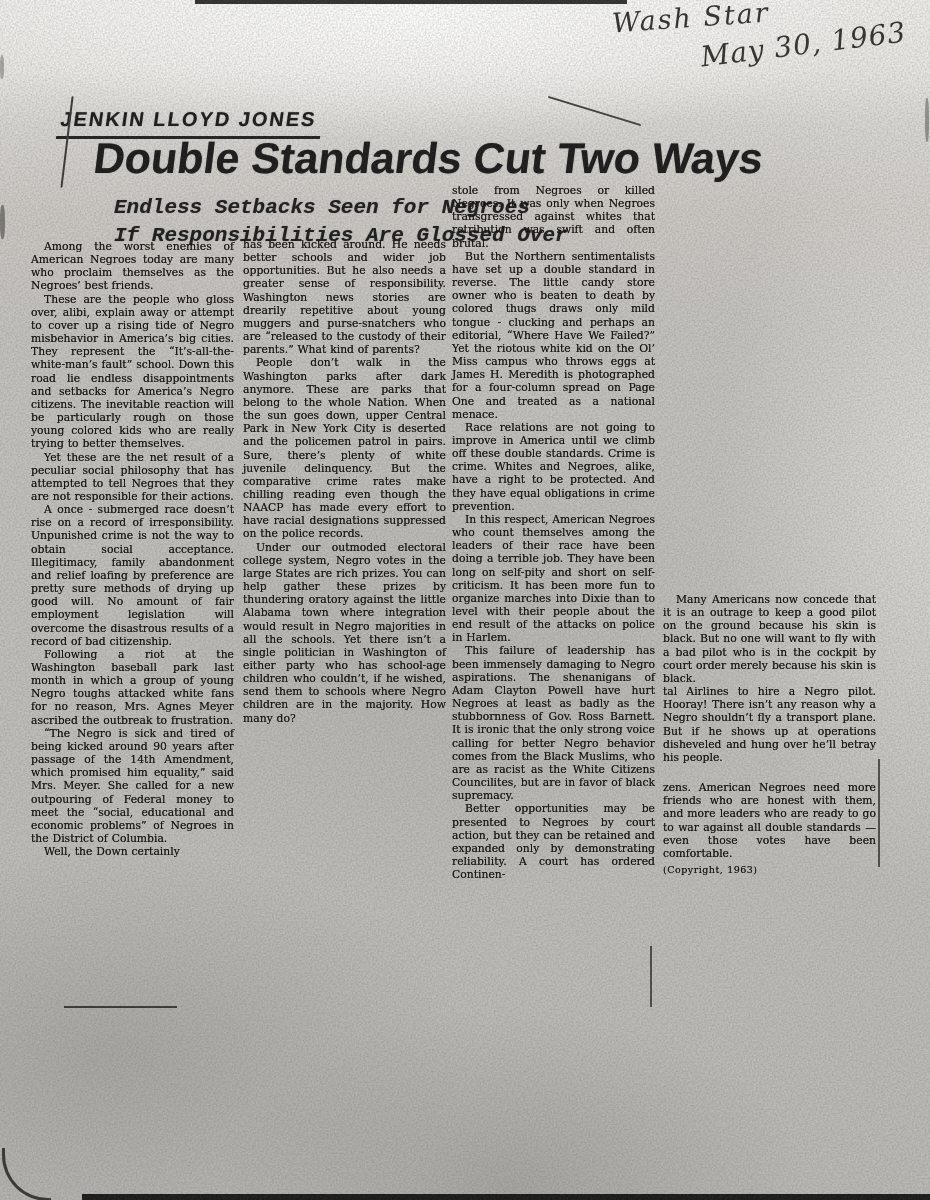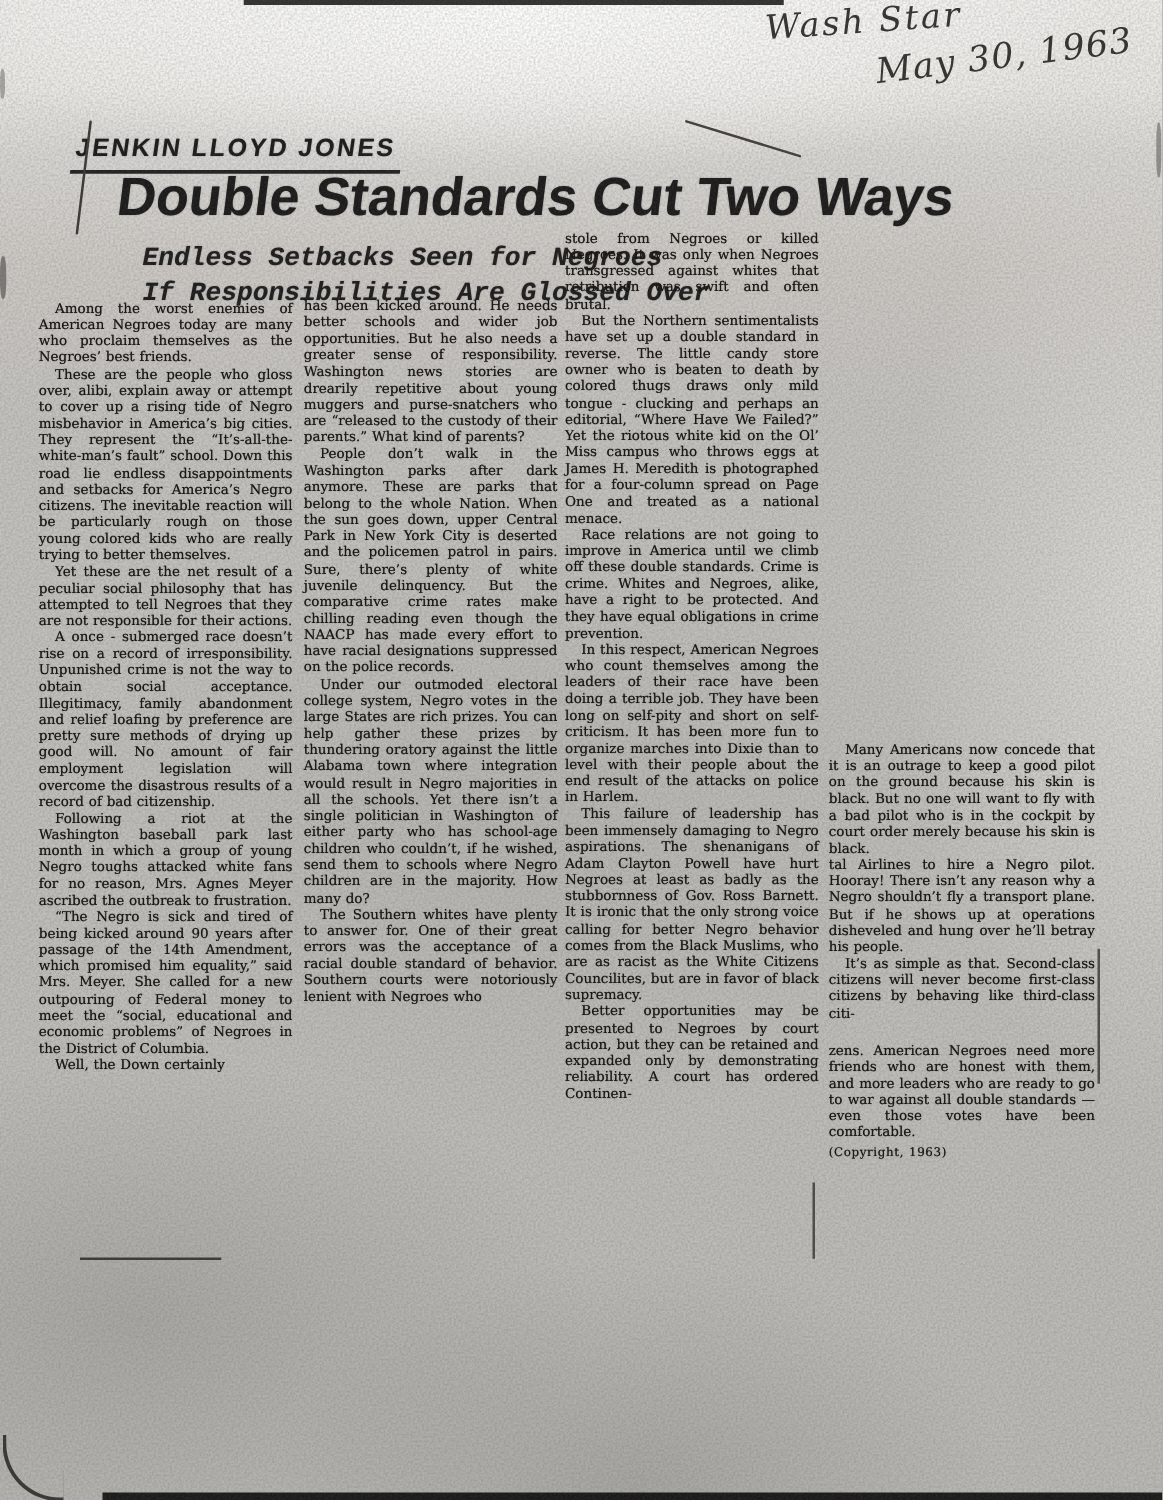--- a/index.html
+++ b/index.html
@@ -90,35 +90,33 @@
       <p class="para ind">Yet these are the net result of a peculiar social philosophy that has attempted to tell Negroes that they are not responsible for their actions.</p>
       <p class="para ind">A once - submerged race doesn’t rise on a record of irresponsibility. Unpunished crime is not the way to obtain social acceptance. Illegitimacy, family abandonment and relief loafing by preference are pretty sure methods of drying up good will. No amount of fair employment legislation will overcome the disastrous results of a record of bad citizenship.</p>
       <p class="para ind">Following a riot at the Washington baseball park last month in which a group of young Negro toughs attacked white fans for no reason, Mrs. Agnes Meyer ascribed the outbreak to frustration.</p>
       <p class="para ind">“The Negro is sick and tired of being kicked around 90 years after passage of the 14th Amendment, which promised him equality,” said Mrs. Meyer. She called for a new outpouring of Federal money to meet the “social, educational and economic problems” of Negroes in the District of Columbia.</p>
       <p class="para ind">Well, the Down certainly</p>
     </div>
   <div class="col" id="col2">
       <p class="para">has been kicked around. He needs better schools and wider job opportunities. But he also needs a greater sense of responsibility. Washington news stories are drearily repetitive about young muggers and purse-snatchers who are “released to the custody of their parents.” What kind of parents?</p>
       <p class="para ind">People don’t walk in the Washington parks after dark anymore. These are parks that belong to the whole Nation. When the sun goes down, upper Central Park in New York City is deserted and the policemen patrol in pairs. Sure, there’s plenty of white juvenile delinquency. But the comparative crime rates make chilling reading even though the NAACP has made every effort to have racial designations suppressed on the police records.</p>
       <p class="para ind">Under our outmoded electoral college system, Negro votes in the large States are rich prizes. You can help gather these prizes by thundering oratory against the little Alabama town where integration would result in Negro majorities in all the schools. Yet there isn’t a single politician in Washington of either party who has school-age children who couldn’t, if he wished, send them to schools where Negro children are in the majority. How many do?</p>
-      <p class="para ind">The Southern whites have plenty to answer for. One of their great errors was the acceptance of a racial double standard of behavior. Southern courts were notoriously lenient with Negroes who</p>
     </div>
   <div class="col" id="col3">
       <p class="para">stole from Negroes or killed Negroes. It was only when Negroes transgressed against whites that retribution was swift and often brutal.</p>
       <p class="para ind">But the Northern sentimentalists have set up a double standard in reverse. The little candy store owner who is beaten to death by colored thugs draws only mild tongue - clucking and perhaps an editorial, “Where Have We Failed?” Yet the riotous white kid on the Ol’ Miss campus who throws eggs at James H. Meredith is photographed for a four-column spread on Page One and treated as a national menace.</p>
       <p class="para ind">Race relations are not going to improve in America until we climb off these double standards. Crime is crime. Whites and Negroes, alike, have a right to be protected. And they have equal obligations in crime prevention.</p>
       <p class="para ind">In this respect, American Negroes who count themselves among the leaders of their race have been doing a terrible job. They have been long on self-pity and short on self-criticism. It has been more fun to organize marches into Dixie than to level with their people about the end result of the attacks on police in Harlem.</p>
       <p class="para ind">This failure of leadership has been immensely damaging to Negro aspirations. The shenanigans of Adam Clayton Powell have hurt Negroes at least as badly as the stubbornness of Gov. Ross Barnett. It is ironic that the only strong voice calling for better Negro behavior comes from the Black Muslims, who are as racist as the White Citizens Councilites, but are in favor of black supremacy.</p>
       <p class="para ind">Better opportunities may be presented to Negroes by court action, but they can be retained and expanded only by demonstrating reliability. A court has ordered Continen-</p>
     </div>
   <div class="col" id="col4">
     <div>
         <p class="para ind">Many Americans now concede that it is an outrage to keep a good pilot on the ground because his skin is black. But no one will want to fly with a bad pilot who is in the cockpit by court order merely because his skin is black.</p>
         <p class="para">tal Airlines to hire a Negro pilot. Hooray! There isn’t any reason why a Negro shouldn’t fly a transport plane. But if he shows up at operations disheveled and hung over he’ll betray his people.</p>
-        <p class="para ind">It’s as simple as that. Second-class citizens will never become first-class citizens by behaving like third-class citi-</p>
       </div>
     <div class="block-gap"></div>
     <div>
         <p class="para">zens. American Negroes need more friends who are honest with them, and more leaders who are ready to go to war against all double standards — even those votes have been comfortable.</p>
       </div>
     <div class="copyright">(Copyright, 1963)</div>
   </div>
 
   <div class="mark rule-col1"></div>
   <div class="mark rule-col34"></div>

